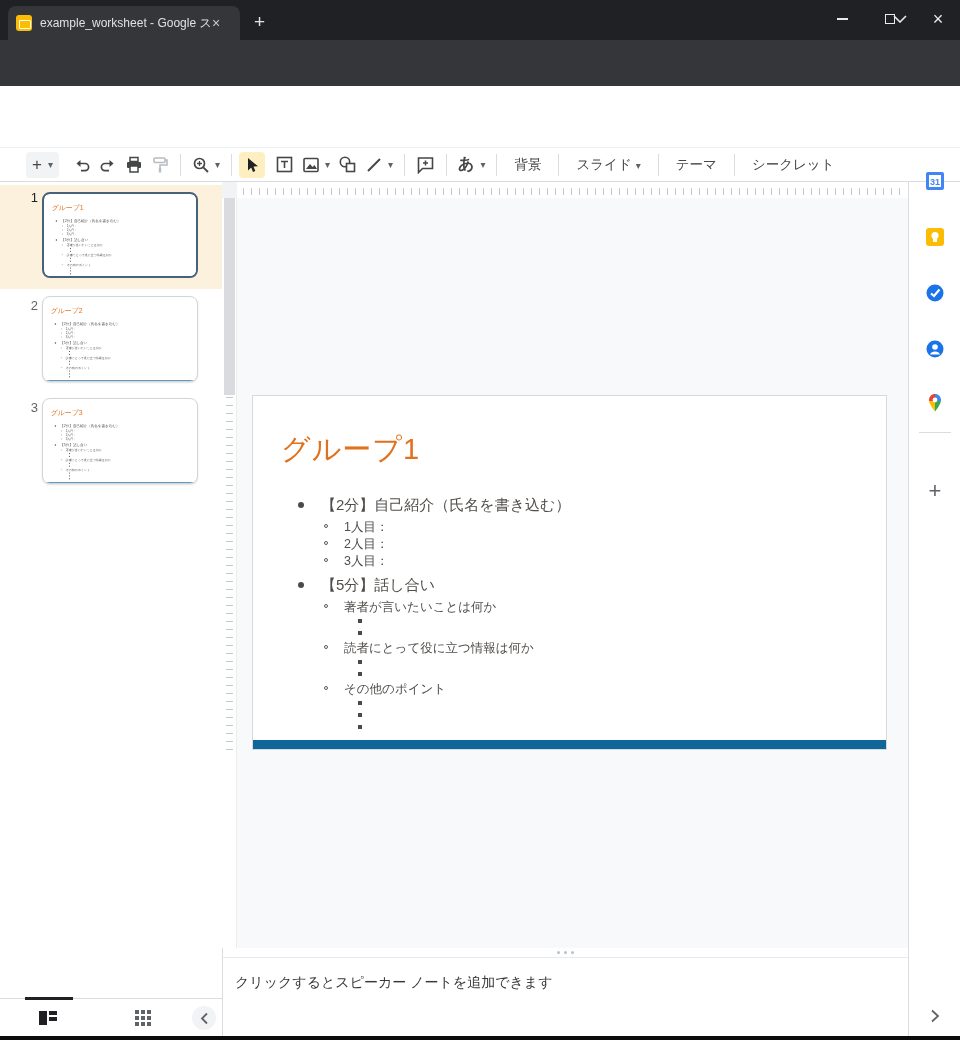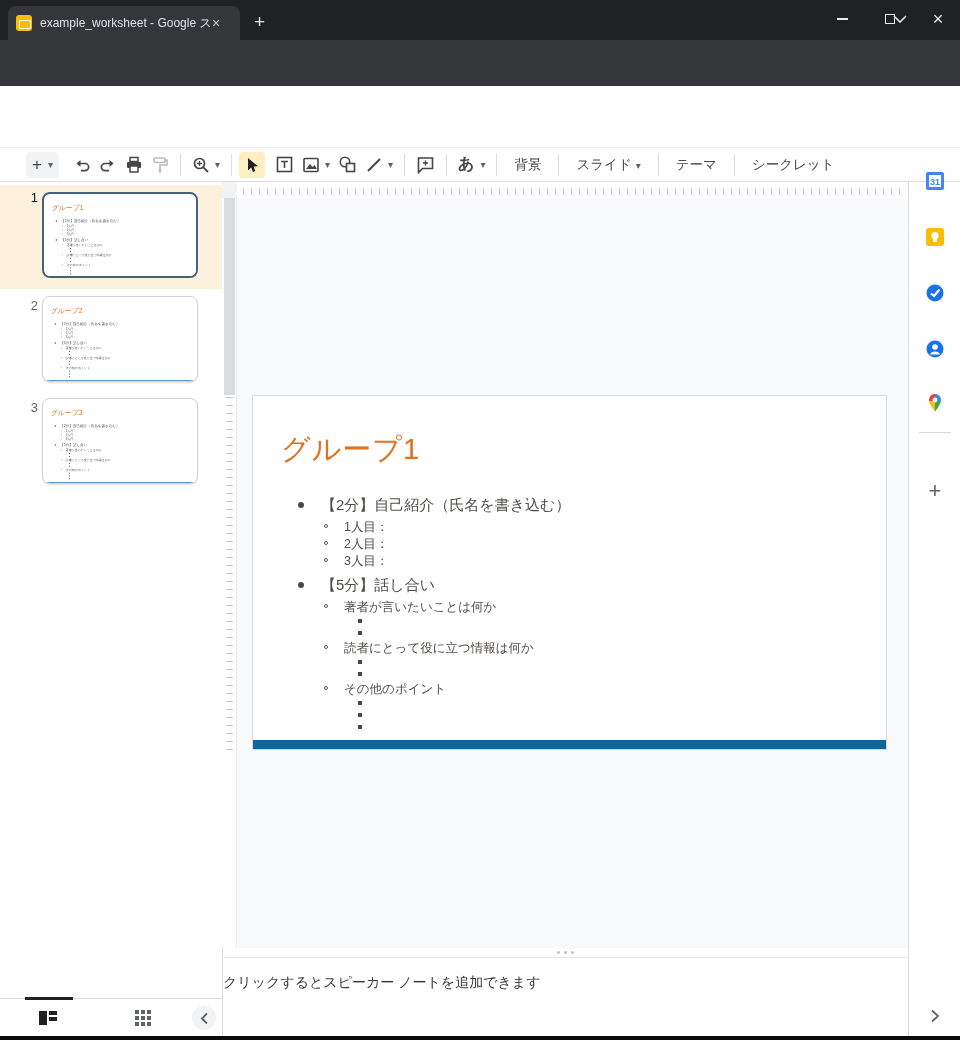--- a/index.html
+++ b/index.html
@@ -145,21 +145,21 @@
   .slide-bar { position:absolute; left:0; bottom:0; width:100%; height:9px;
     background:#10659b; }
 
   
   #notes-sep { left:222px; top:766px; width:686px; height:9px; background:#fff;
     border-left:1px solid #dadce0; }
   #notes-dots { position:absolute; left:334px; top:3px; display:flex; gap:4px; }
   #notes-dots span { width:3px; height:3px; border-radius:50%; background:#bdc1c6; }
   #notes { left:222px; top:775px; width:686px; height:261px; background:#fff;
     border-left:1px solid #dadce0; border-top:1px solid #e8eaed; }
-  #notes-text { position:absolute; left:0; top:16px; font-size:14px; color:#37393b; }
+  #notes-text { position:absolute; left:12px; top:16px; font-size:14px; color:#37393b; }
 
   
   #side-panel { left:908px; top:0; width:52px; height:854px; background:#fff;
     border-left:1px solid #dadce0; }
   .sp-item { position:absolute; left:13px; width:26px; height:26px; display:flex;
     align-items:center; justify-content:center; }
   #sp-divider { position:absolute; left:10px; top:250px; width:32px; height:1px;
     background:#dadce0; }
   #sp-plus { position:absolute; left:13px; top:296px; width:26px; height:26px;
     color:#5f6368; font-size:22px; display:flex; align-items:center;

